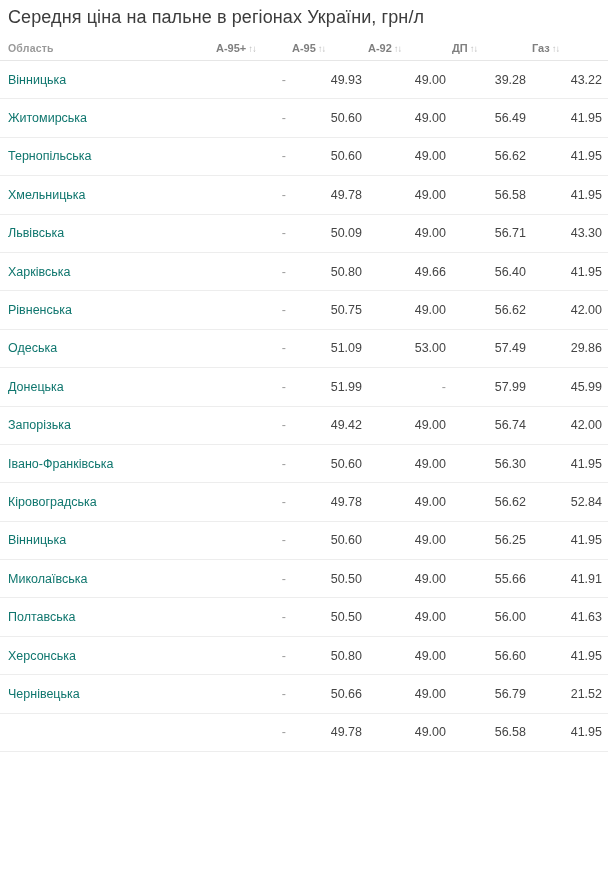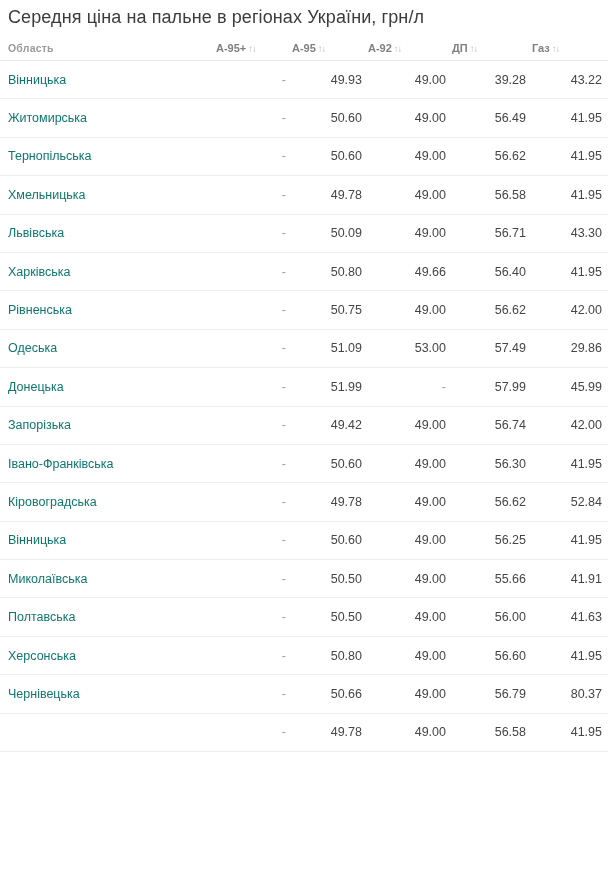--- a/index.html
+++ b/index.html
@@ -263,21 +263,21 @@
           <td class="num">49.00</td>
           <td class="num">56.60</td>
           <td class="num">41.95</td>
         </tr>
         <tr>
           <td class="region"><a>Чернівецька</a></td>
           <td class="num dash">-</td>
           <td class="num">50.66</td>
           <td class="num">49.00</td>
           <td class="num">56.79</td>
-          <td class="num">80.37</td>
+          <td class="num">21.52</td>
         </tr>
         <tr>
           <td class="region"><a></a></td>
           <td class="num dash">-</td>
           <td class="num">49.78</td>
           <td class="num">49.00</td>
           <td class="num">56.58</td>
           <td class="num">41.95</td>
         </tr>
       </tbody>

